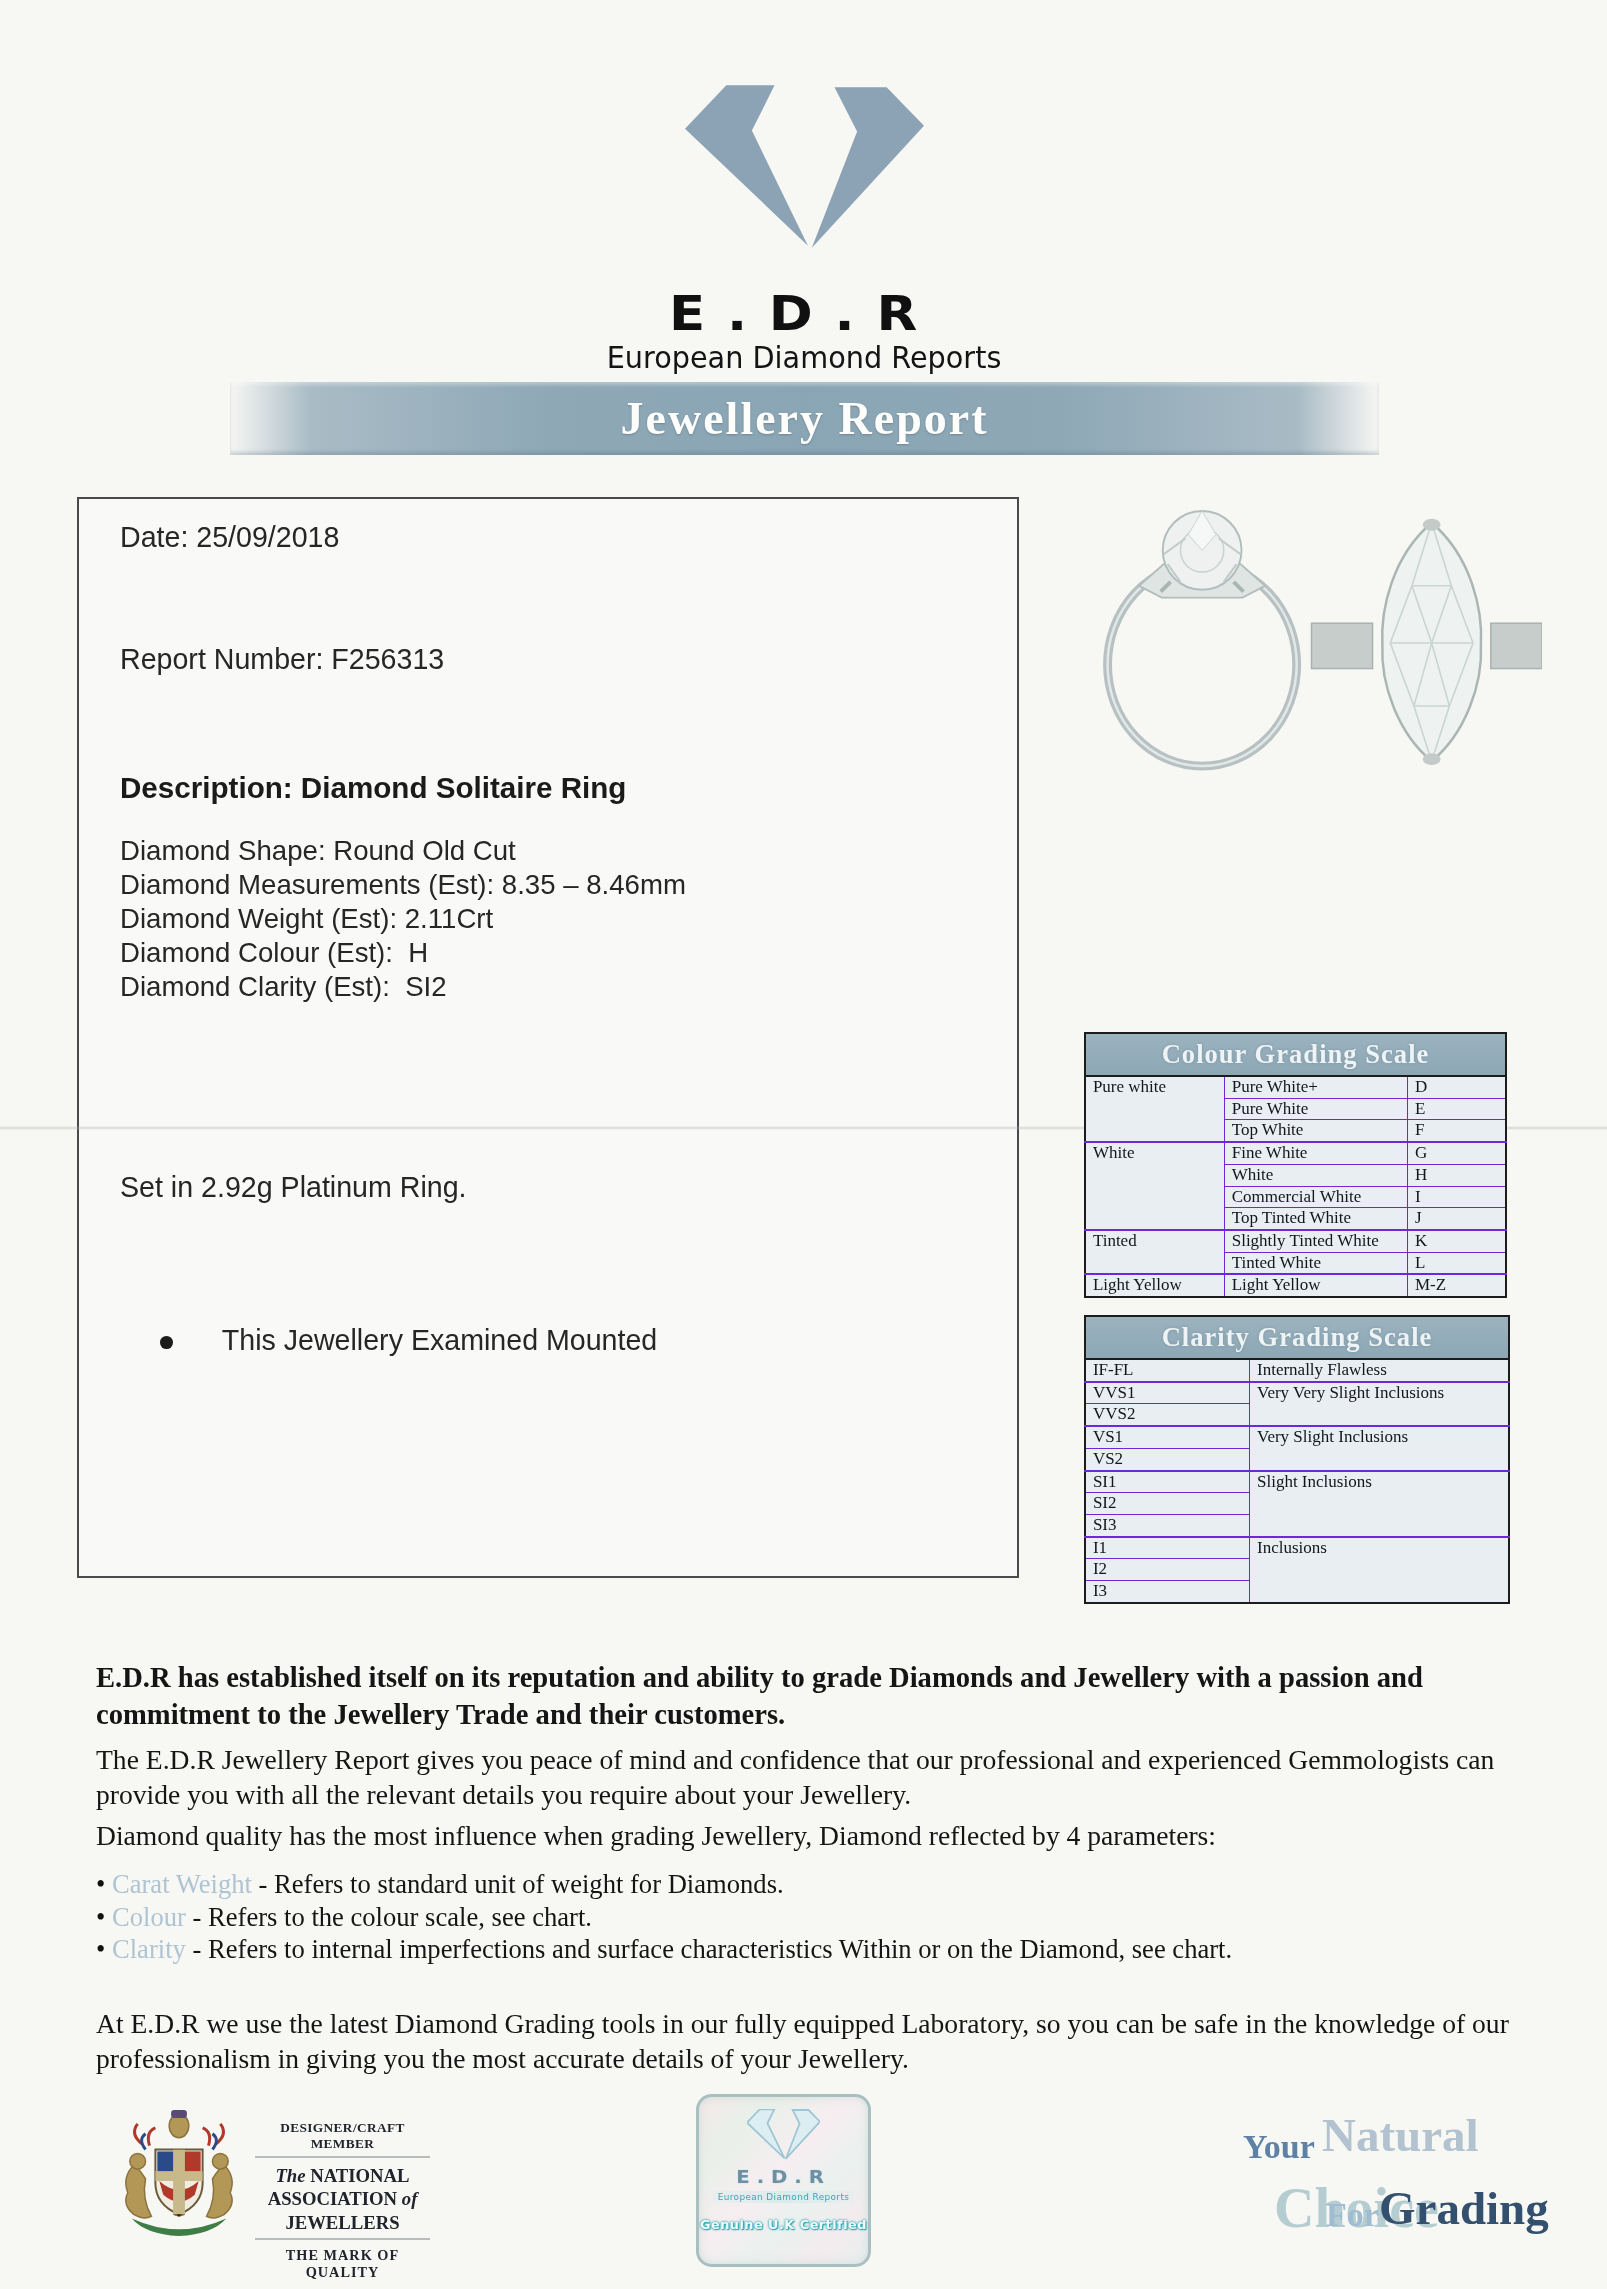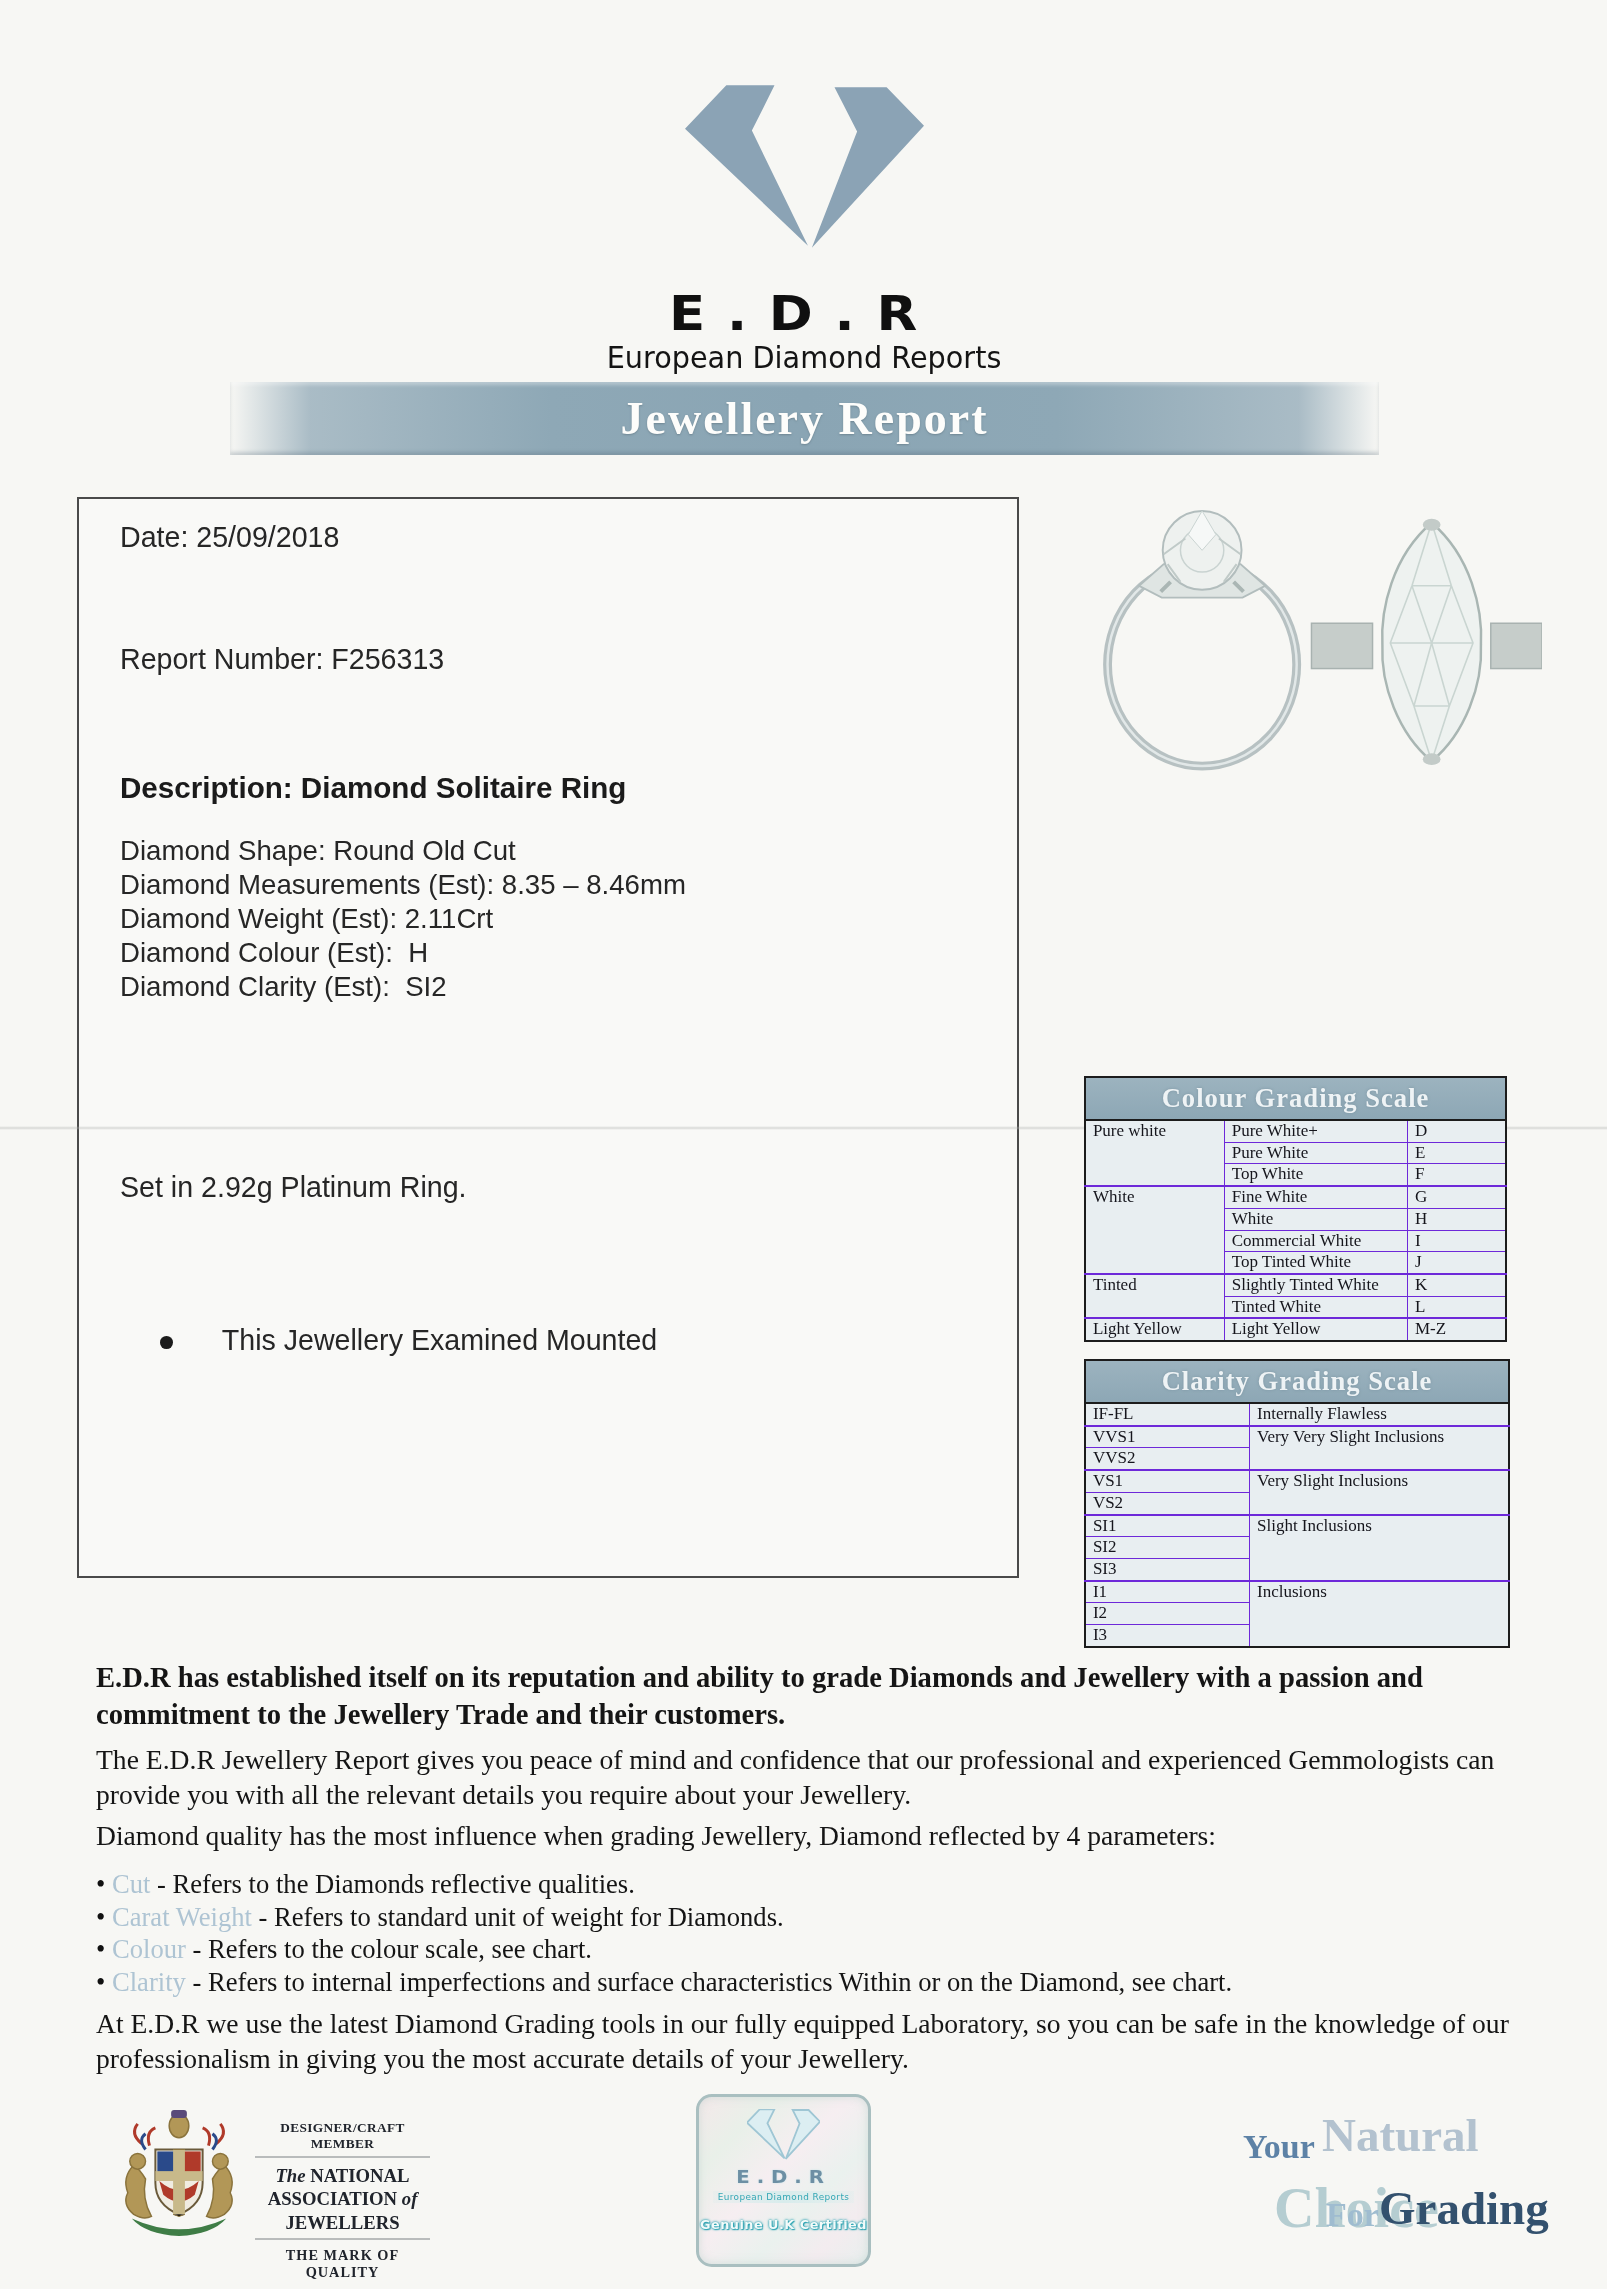--- a/index.html
+++ b/index.html
@@ -45,21 +45,21 @@
     background:linear-gradient(180deg,rgba(190,190,186,0),rgba(176,178,176,.45),rgba(190,190,186,0));}
   
   .ring-svg{position:absolute;left:1077px;top:495px;width:465px;height:288px;}
   
   .gtable-wrap{position:absolute;}
   .colour-wrap{left:1084px;top:1032px;width:423px;}
   .clarity-wrap{left:1084px;top:1315px;width:426px;}
   table.gtable{
     border-collapse:collapse;width:100%;
     font-family:"Liberation Serif",serif;font-size:17px;color:#15151c;
-    border:2px solid #1c1c1c;background:#e8eef1;margin-top:44px;
+    border:2px solid #1c1c1c;background:#e8eef1;
   }
   table.gtable th.ttl{
     background:linear-gradient(180deg,#9cb3bf,#8da7b5);
     color:#eef3f5;font-size:26.6px;font-weight:700;letter-spacing:1px;
     text-align:center;border:2px solid #1c1c1c;height:39px;
     text-shadow:0 0 3px rgba(120,145,158,.9);
   }
   table.gtable td{
     border:1px solid #6d28d9;padding:0 6.9px;height:20.7px;vertical-align:top;line-height:20.7px;
   }
@@ -268,21 +268,20 @@
             <td>I3</td>
           </tr>
     </tbody>
       </table>
   </div>
 
   <div class="btxt b-intro">E.D.R has established itself on its reputation and ability to grade Diamonds and Jewellery with a passion and commitment to the Jewellery Trade and their customers.</div>
   <div class="btxt b-p1">The E.D.R Jewellery Report gives you peace of mind and confidence that our professional and experienced Gemmologists can provide you with all the relevant details you require about your Jewellery.</div>
   <div class="btxt b-p2">Diamond quality has the most influence when grading Jewellery, Diamond reflected by 4 parameters:</div>
   <div class="btxt b-bullets">
-    <div><span class="blt">• </span><span class="kw">Cut</span><span> - Refers to the Diamonds reflective qualities.</span></div>
     <div><span class="blt">• </span><span class="kw">Carat Weight</span><span> - Refers to standard unit of weight for Diamonds.</span></div>
     <div><span class="blt">• </span><span class="kw">Colour</span><span> - Refers to the colour scale, see chart.</span></div>
     <div><span class="blt">• </span><span class="kw">Clarity</span><span> - Refers to internal imperfections and surface characteristics Within or on the Diamond, see chart.</span></div>
   </div>
   <div class="btxt b-close">At E.D.R we use the latest Diamond Grading tools in our fully equipped Laboratory, so you can be safe in the knowledge of our professionalism in giving you the most accurate details of your Jewellery.</div>
 
   <svg class="crest-svg" viewBox="0 0 128 152">
     <path d="M16 116 Q64 138 112 116 Q98 132 64 134 Q30 132 16 116 Z" fill="#3f7d46"></path>
     <path d="M18 62 Q6 74 12 90 Q6 102 18 112 Q28 118 36 114 Q26 96 30 76 Q24 66 18 62 Z" fill="#b29757" stroke="#8a733c" stroke-width="1.5"></path>
     <path d="M110 62 Q122 74 116 90 Q122 102 110 112 Q100 118 92 114 Q102 96 98 76 Q104 66 110 62 Z" fill="#b29757" stroke="#8a733c" stroke-width="1.5"></path>

